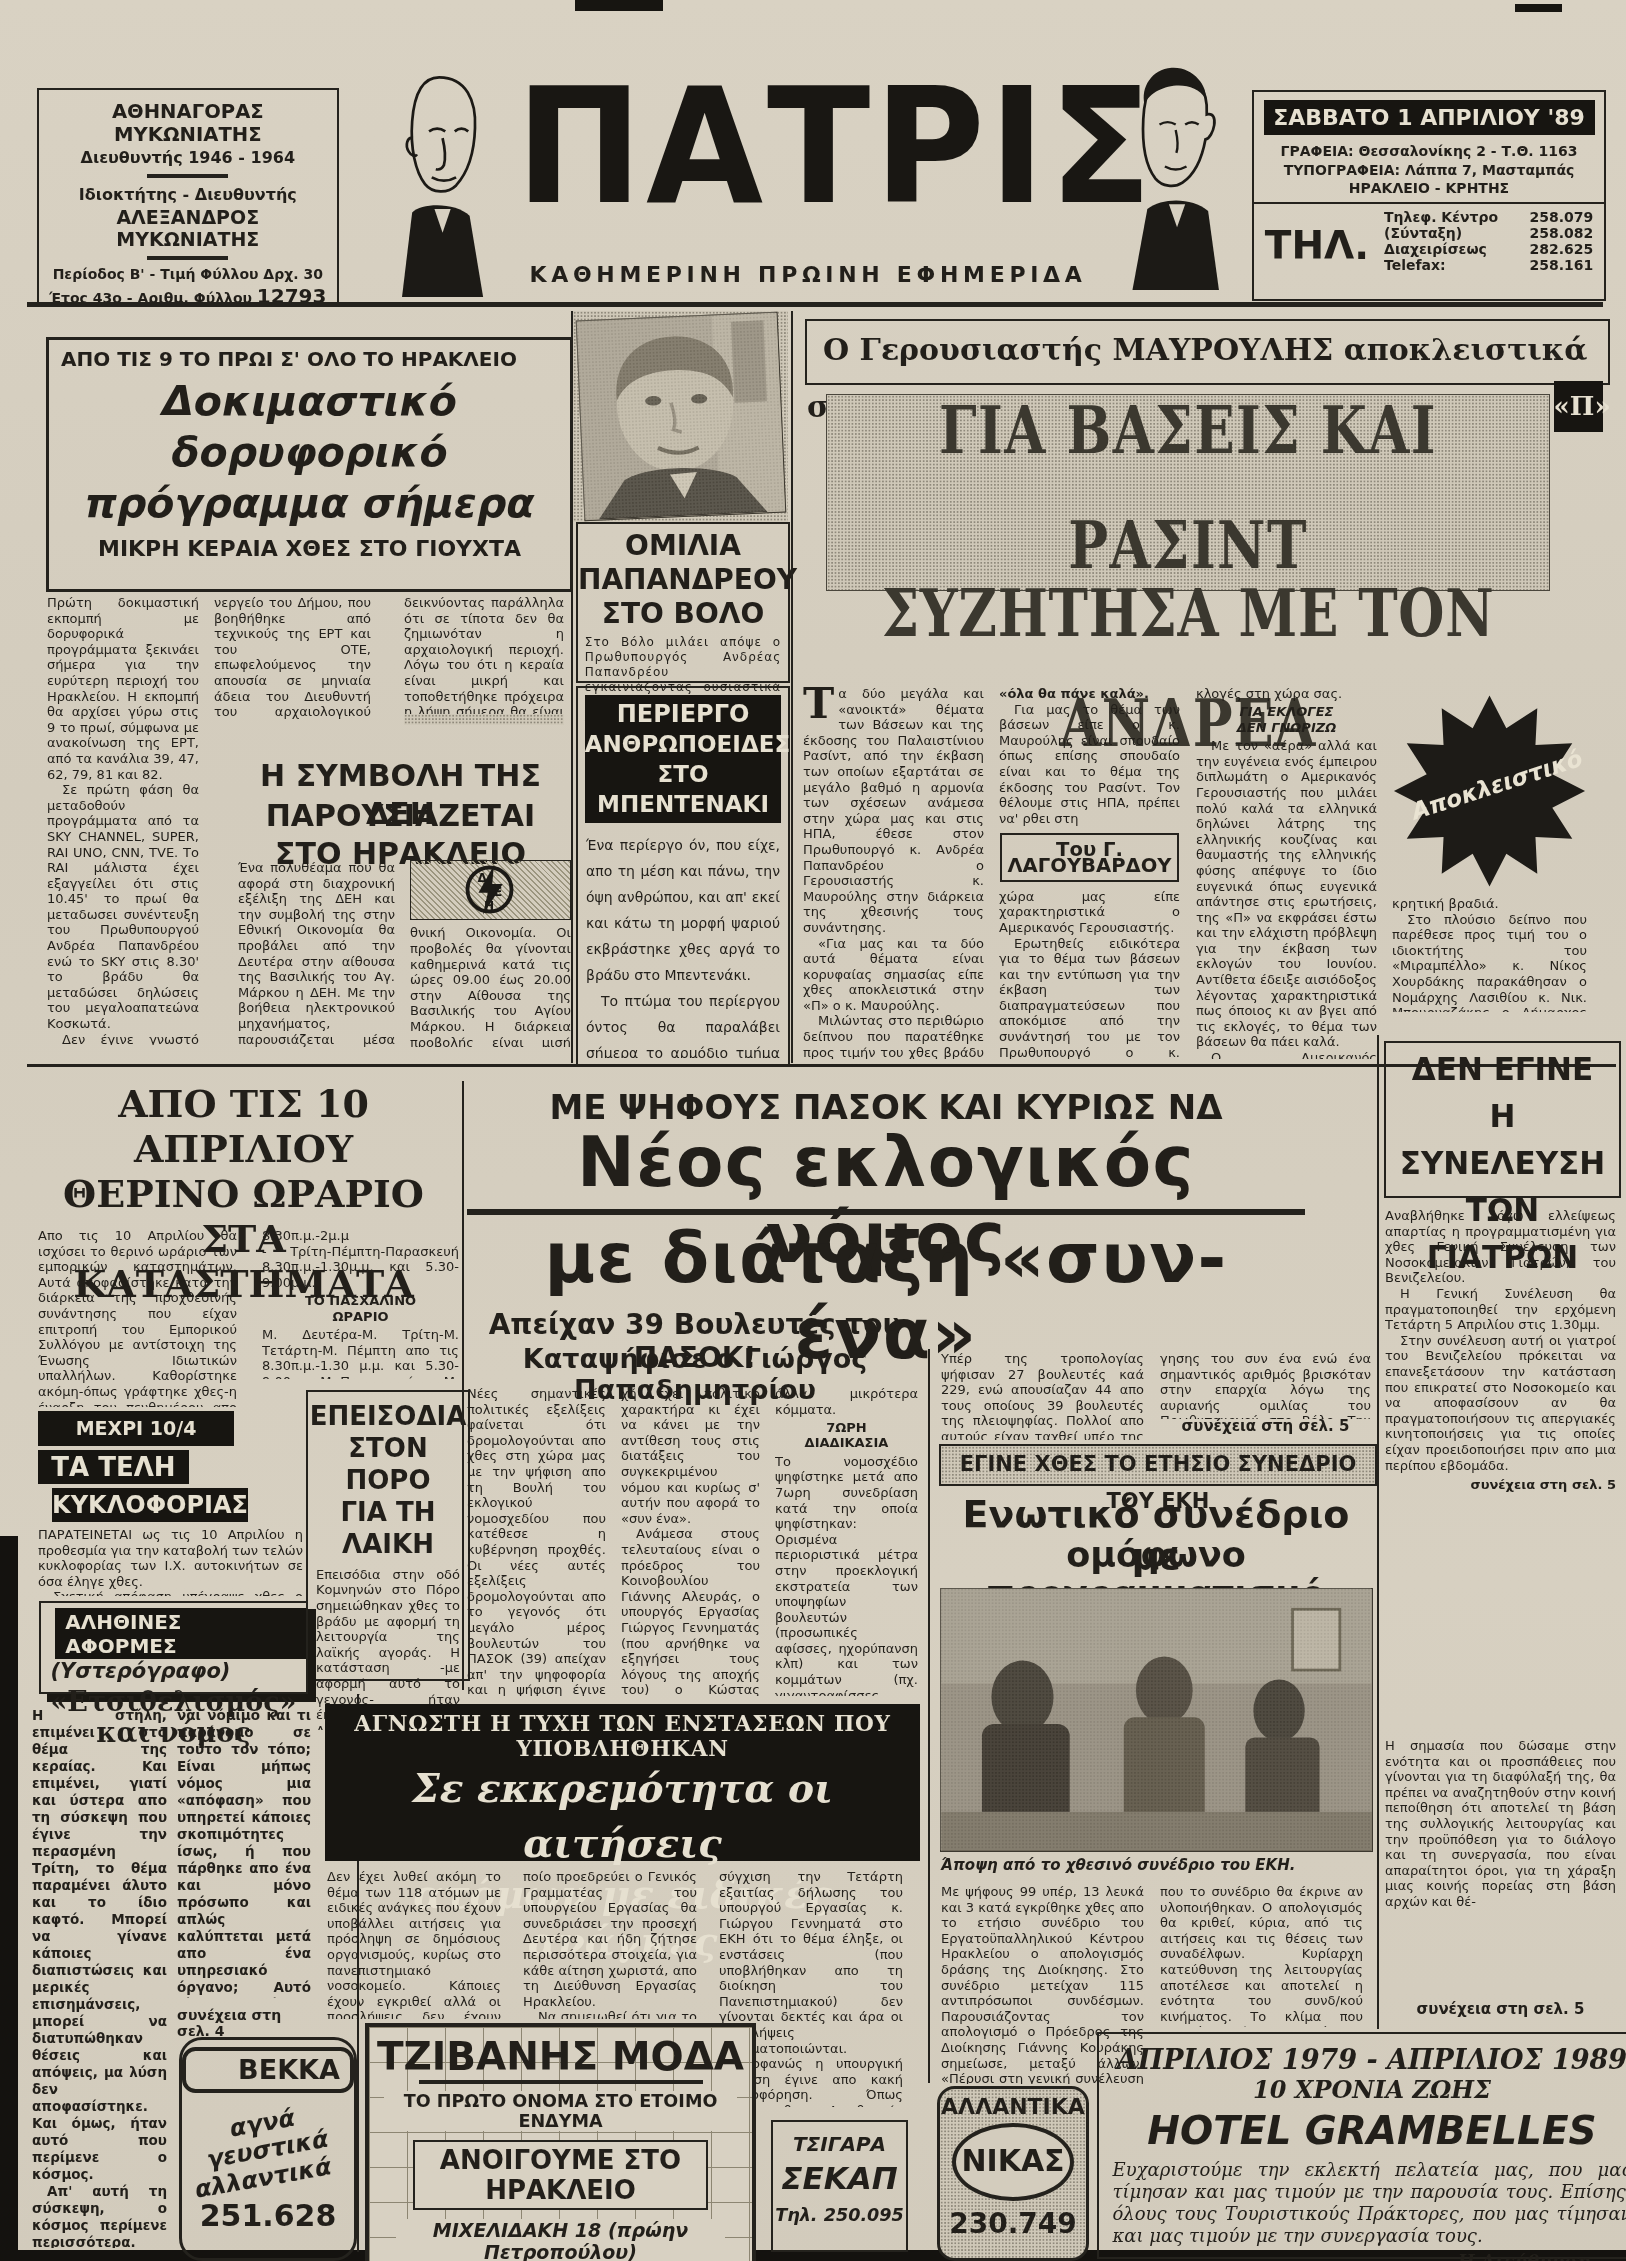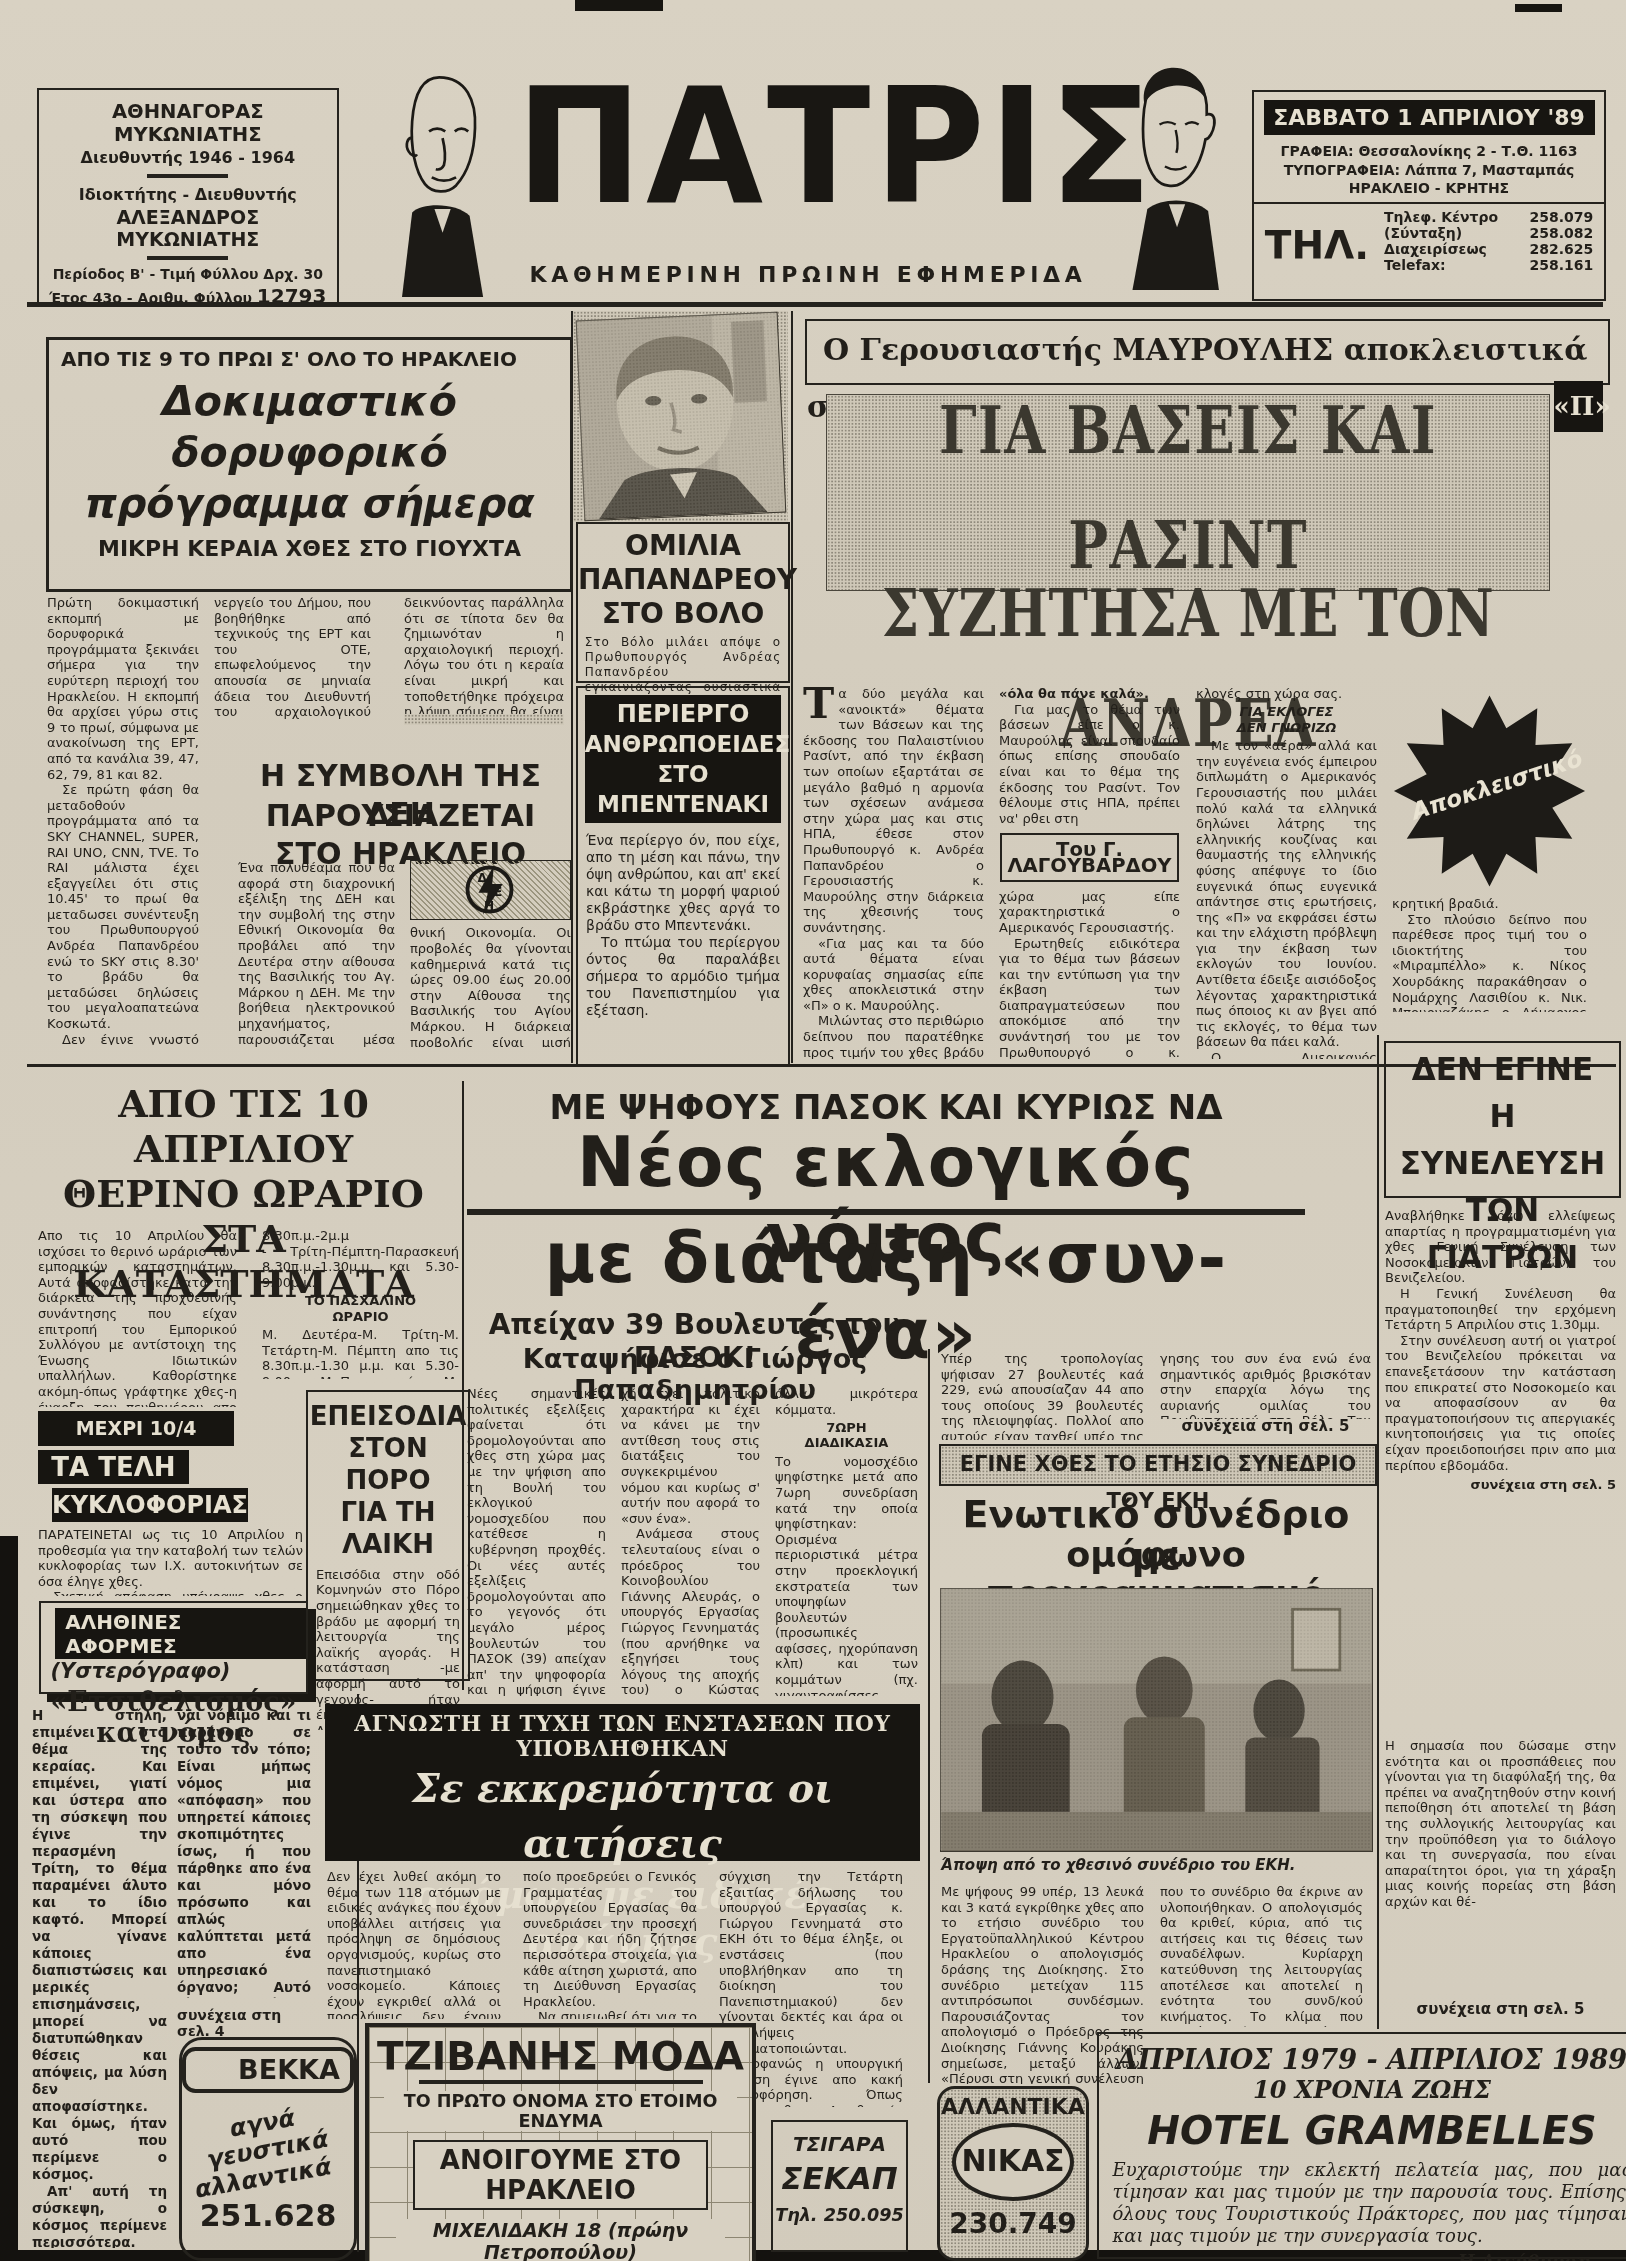--- a/index.html
+++ b/index.html
@@ -178,21 +178,21 @@
     <div class="c b" style="font-size:28px;line-height:34px;">ΣΤΟ ΒΟΛΟ</div>
     <div class="j" style="font-size:12px;line-height:15px;letter-spacing:1px;padding:4px 6.8px;">Στο Βόλο μιλάει απόψε ο Πρωθυπουργός Ανδρέας Παπανδρέου εγκαινιάζοντας ουσιαστικά την προεκλογική περίοδο. Αύριο ο κ. Παπανδρέου θα παρευρεθεί στις εκδηλώσεις στο Κιλελέρ.</div>
   </div>
 
   <div class="abs" style="left:576px;top:686px;width:210px;height:376px;border:2px solid #24221d;">
     <div class="blackbar c" style="margin:6.8px;padding:4px 0;">
       <div class="b" style="font-size:24px;line-height:30px;">ΠΕΡΙΕΡΓΟ</div>
       <div class="b" style="font-size:23px;line-height:30px;">ΑΝΘΡΩΠΟΕΙΔΕΣ</div>
       <div class="b" style="font-size:23px;line-height:30px;">ΣΤΟ ΜΠΕΝΤΕΝΑΚΙ</div>
     </div>
-    <div class="body" style="padding:2.7px 8px;font-size:14px;line-height:17px;height:223px;">
+    <div class="body" style="padding:2.7px 8px;font-size:14px;line-height:26px;height:223px;">
       <p class="noind">Ένα περίεργο όν, που είχε, απο τη μέση και πάνω, την όψη ανθρώπου, και απ' εκεί και κάτω τη μορφή ψαριού εκβράστηκε χθες αργά το βράδυ στο Μπεντενάκι.</p>
       <p>Το πτώμα του περίεργου όντος θα παραλάβει σήμερα το αρμόδιο τμήμα του Πανεπιστημίου για εξέταση.</p>
     </div>
   </div>
 
   <div class="abs rule" style="left:571px;top:311px;width:2px;height:752px;"></div>
   <div class="abs rule" style="left:791px;top:311px;width:2px;height:752px;"></div>
 
   <div class="abs" style="left:805px;top:319px;width:801px;height:62px;border-top:2.7px solid #24221d;border-bottom:2.7px solid #24221d;border-left:2px solid #24221d;border-right:2px solid #24221d;">
     <span class="serif b" style="font-size:30px;line-height:57px;padding-left:16px;">Ο Γερουσιαστής ΜΑΥΡΟΥΛΗΣ αποκλειστικά στην</span>

